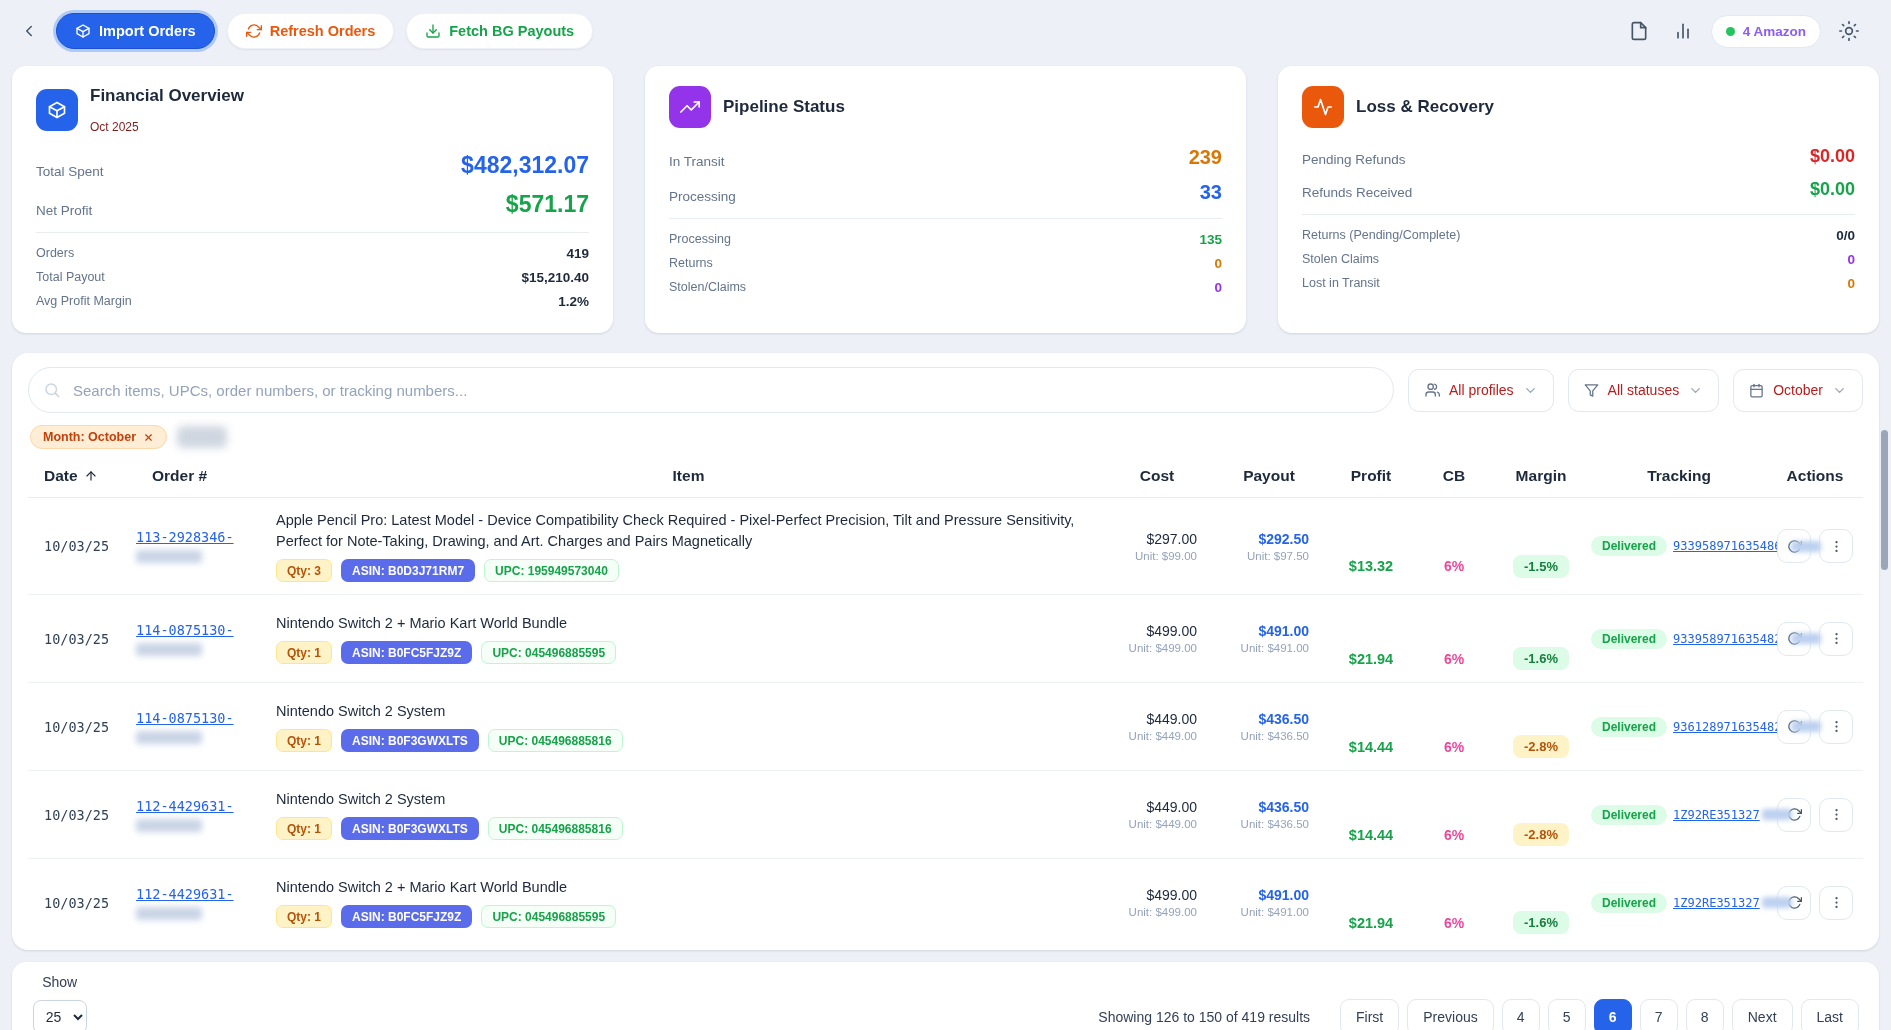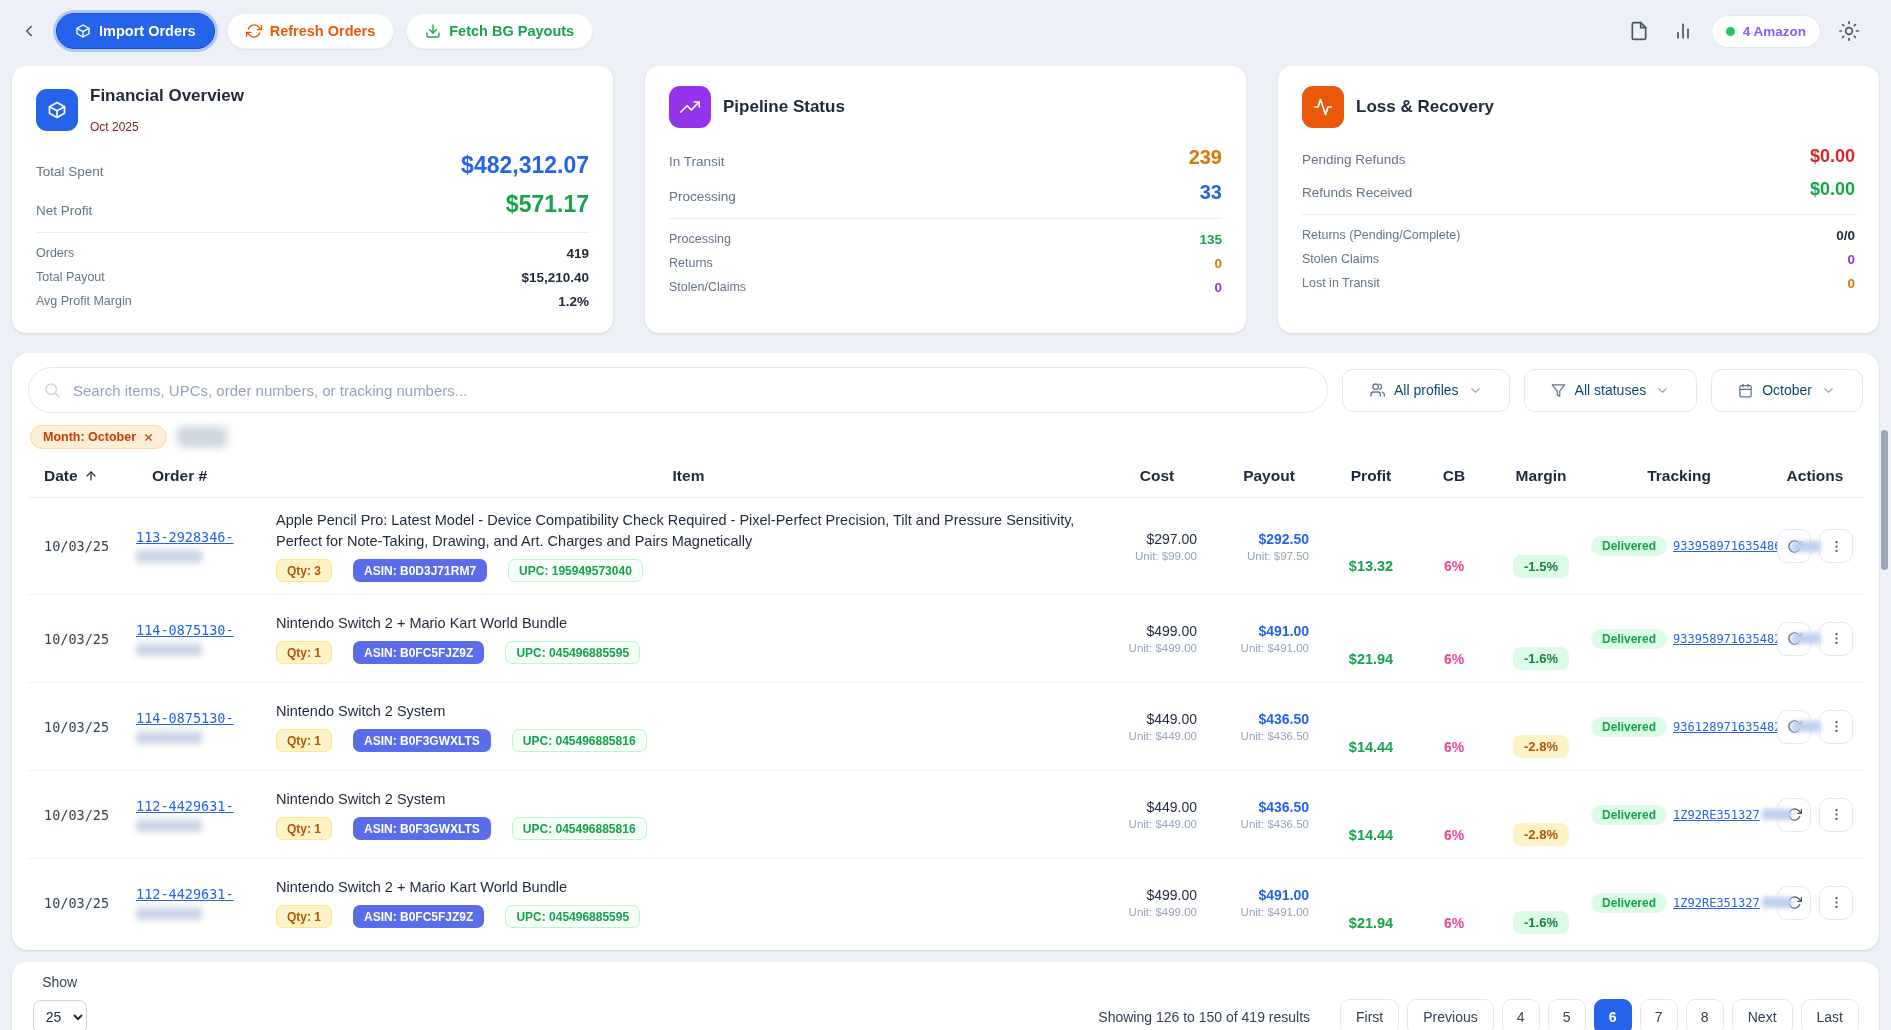--- a/index.html
+++ b/index.html
@@ -70,22 +70,22 @@
   }
   .filter-row { display:flex; align-items:center; gap:14px; }
   .search-wrap { flex:1; position:relative; }
   .search-wrap .search-icon { position:absolute; left:15px; top:50%; transform:translateY(-50%); color:#cbd5e1; }
   .search-input {
     width:100%; height:46px; border:1px solid #e2e8f0; border-radius:999px; background:#fff;
     padding:0 18px 0 44px; font-size:15px; color:#1e293b; font-family:inherit; outline:none;
   }
   .search-input::placeholder { color:#94a3b8; }
   .dropdown {
-    display:flex; align-items:center; gap:9px; height:43px; padding:0 26px;
-    border:1px solid #e2e8f0; border-radius:11px; background:#fff; font-size:14px; color:#0c4a6e; cursor:pointer;
+    display:flex; align-items:center; gap:9px; height:43px; padding:0 15px;
+    border:1px solid #e2e8f0; border-radius:11px; background:#fff; font-size:14px; color:#b91c1c; cursor:pointer;
   }
   .dropdown .dd-icon { color:#64748b; }
   .dropdown .chev { color:#94a3b8; }
   .chip-row { display:flex; align-items:center; gap:10px; margin:12px 2px 4px; }
   .month-chip {
     display:inline-flex; align-items:center; gap:7px; background:#ffedd5; color:#c2410c;
     border:1px solid #fed7aa; border-radius:999px; padding:4px 12px; font-size:12.5px; font-weight:600; cursor:pointer;
   }
   .month-chip .x { color:#c2410c; cursor:pointer; }
   .redacted-chip { width:50px; height:22px; background:#cfd6e0; border-radius:6px; filter:blur(4px); }
@@ -101,21 +101,21 @@
   .th.left { justify-content:flex-start; padding-left:16px; }
   .th.center { justify-content:center; }
   .trow { border-bottom:1px solid #eef2f6; min-height:86px; padding:12px 0; }
   .trow:last-child { border-bottom:none; }
   .cell.date { padding-left:16px; font-size:13.5px; color:#334155; }
   .cell.order { display:flex; flex-direction:column; align-items:flex-start; }
   .order-link { font-size:13.5px; color:#2563eb; text-decoration:underline; cursor:pointer; }
   .blur-block { display:inline-block; border-radius:3px; }
   .order-blur { width:66px; height:13px; margin-top:5px; background:#c9d4e6; filter:blur(3px); }
   .item-title { font-size:14.5px; color:#1e293b; line-height:1.45; padding-right:24px; }
-  .badges { display:flex; align-items:center; gap:21px; margin-top:7px; flex-wrap:wrap; }
+  .badges { display:flex; align-items:center; gap:9px; margin-top:7px; flex-wrap:wrap; }
   .chip { font-size:12px; font-weight:700; border-radius:7px; padding:3.5px 10px; border:1px solid transparent; }
   .chip.qty { background:#fef3c7; color:#b45309; border-color:#fde68a; }
   .chip.asin { background:#5b6ceb; color:#fff; }
   .chip.upc { background:#f6fef8; color:#16a34a; border-color:#bbf7d0; }
   .cell.num { text-align:right; padding-right:16px; }
   .cell.num .val { font-size:14px; color:#1e293b; }
   .cell.num .val.blue { color:#2563eb; font-weight:700; }
   .cell.num .unit { font-size:11.5px; color:#94a3b8; margin-top:3px; }
   .cell.center { text-align:center;margin-top:40px; }
   .profit-txt { font-size:14.5px; font-weight:800; color:#16a34a; }

